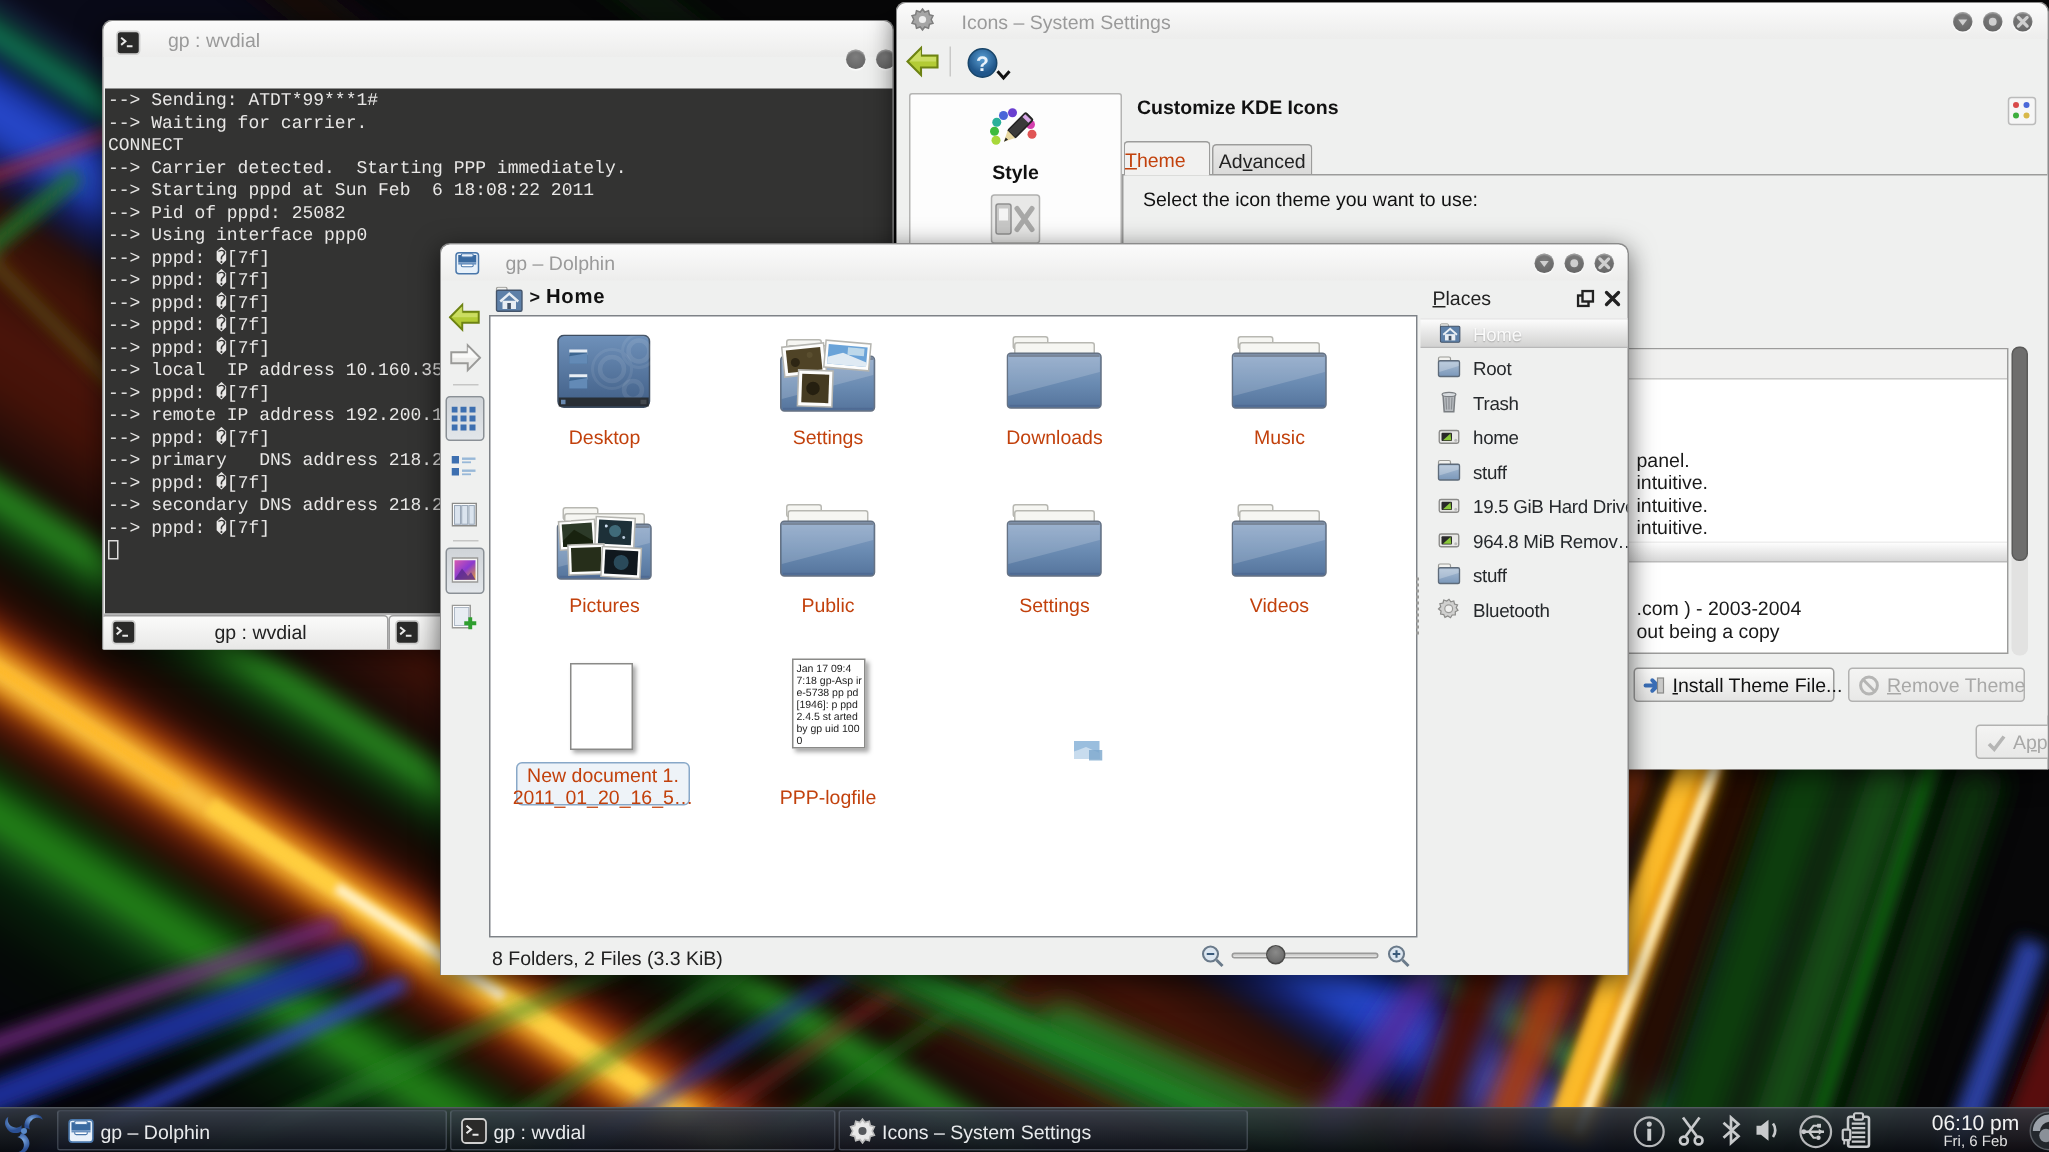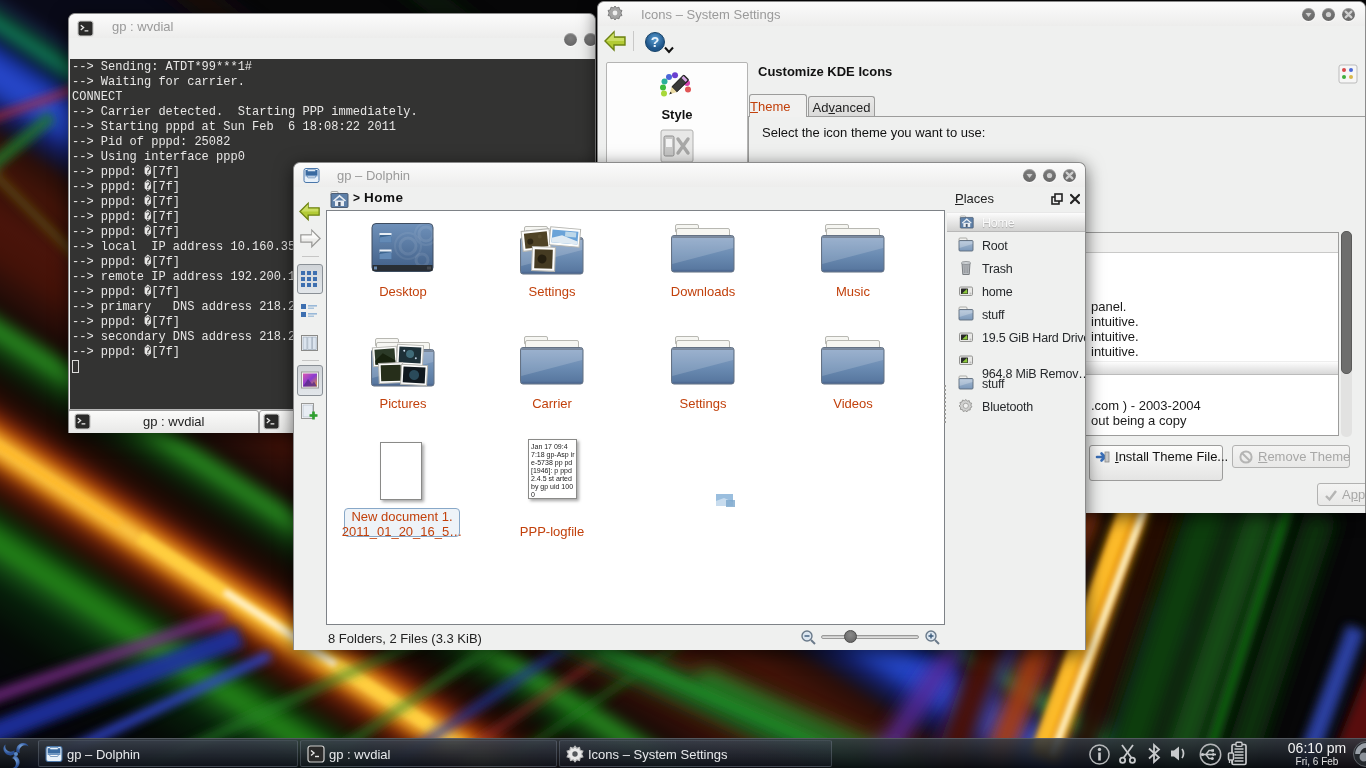--- a/index.html
+++ b/index.html
@@ -270,21 +270,21 @@
     <div style="position:absolute;left:12px;top:115px;width:578px;height:204px;background:#fff;border:1px solid #9c9c9b;">
       <div style="position:absolute;left:0;top:0;width:100%;height:20px;background:#f1f1f0;border-bottom:1px solid #c9c9c8;"></div>
       <div style="position:absolute;left:329px;top:66px;font-size:13px;color:#1a1a1a;line-height:15px;">panel.<br>intuitive.<br>intuitive.<br>intuitive.</div>
       <div style="position:absolute;left:0;top:128px;width:100%;height:14px;background:linear-gradient(#fdfdfd,#d8d8d8);border-top:1px solid #eee;border-bottom:1px solid #bbb;"></div>
       <div style="position:absolute;left:329px;top:165px;font-size:13px;color:#1a1a1a;line-height:15px;">.com ) - 2003-2004<br>out being a copy</div>
     </div>
     <div style="position:absolute;left:592px;top:114px;width:11px;height:206px;background:#e2e2e1;border-radius:5px;">
       <div style="position:absolute;left:0;top:0;width:11px;height:143px;background:#6e6e6d;border:1px solid #5a5a59;border-radius:5px;"></div>
     </div>
 
-    <div style="position:absolute;left:340px;top:328px;width:134px;height:36px;background:linear-gradient(#fdfdfc,#e4e4e3);border:1px solid #9c9c9b;border-radius:3px;font-size:13px;color:#111;">
+    <div style="position:absolute;left:340px;top:328px;width:134px;height:23px;background:linear-gradient(#fdfdfc,#e4e4e3);border:1px solid #9c9c9b;border-radius:3px;font-size:13px;color:#111;">
       <svg style="position:absolute;left:5px;top:3px;" width="16" height="16" viewBox="0 0 16 16">
             <path d="M2 8 L9 8 M6.5 4.5 L10 8 L6.5 11.5" stroke="#3a6fb8" stroke-width="2.6" fill="none" stroke-linecap="round" stroke-linejoin="round"></path>
             <rect x="10" y="3" width="4" height="10" fill="#c9c9c8" stroke="#8a8a89" stroke-width=".8"></rect>
           </svg>
       <span style="position:absolute;left:25px;top:3px;white-space:nowrap;"><span style="text-decoration:underline;">I</span>nstall Theme File...</span>
     </div>
     <div style="position:absolute;left:483px;top:328px;width:118px;height:23px;background:linear-gradient(#f4f4f3,#e8e8e7);border:1px solid #b2b2b1;border-radius:3px;font-size:13px;color:#a8a8a7;text-align:center;">
       <svg style="position:absolute;left:5px;top:3px;" width="16" height="16" viewBox="0 0 16 16">
             <circle cx="8" cy="8" r="5.6" fill="none" stroke="#b5b5b4" stroke-width="2"></circle>
             <path d="M4.2 4.2 L11.8 11.8" stroke="#b5b5b4" stroke-width="2"></path>
@@ -519,21 +519,21 @@
       <g transform="rotate(3 44 42)">
             <rect x="30" y="30" width="26" height="20" fill="#fdfdfc" stroke="#b5b5b0"></rect>
             <rect x="32" y="32" width="22" height="16" fill="#10181e"></rect>
             <circle cx="43" cy="40" r="5" fill="#2a4a5a"></circle>
           </g>
     </svg>
     <div class="flbl" style="left:6px;top:186px;">Pictures</div>
     <svg style="position:absolute;left:193px;top:124px;" width="64" height="50" viewBox="0 0 64 50">
           <use href="#folder64"></use>
         </svg>
-    <div class="flbl" style="left:155px;top:186px;">Carrier</div>
+    <div class="flbl" style="left:155px;top:186px;">Public</div>
     <svg style="position:absolute;left:344px;top:124px;" width="64" height="50" viewBox="0 0 64 50">
           <use href="#folder64"></use>
         </svg>
     <div class="flbl" style="left:306px;top:186px;">Settings</div>
     <svg style="position:absolute;left:494px;top:124px;" width="64" height="50" viewBox="0 0 64 50">
           <use href="#folder64"></use>
         </svg>
     <div class="flbl" style="left:456px;top:186px;">Videos</div>
 
     <div style="position:absolute;left:53px;top:231px;width:42px;height:58px;background:#fff;border:1px solid #8a8a88;box-shadow:2px 2px 3px rgba(0,0,0,.35);"></div>
@@ -598,21 +598,21 @@
           <use href="#folder16"></use>
         </svg>
     <div class="plbl" style="top:121px;">stuff</div>
     <svg class="pic" style="top:142px;" width="16" height="16" viewBox="0 0 16 16">
           <use href="#drive16"></use>
         </svg>
     <div class="plbl" style="top:144px;">19.5 GiB Hard Drive</div>
     <svg class="pic" style="top:165px;" width="16" height="16" viewBox="0 0 16 16">
           <use href="#drive16"></use>
         </svg>
-    <div class="plbl" style="top:167px;margin-top:13px;">964.8 MiB Remov…</div>
+    <div class="plbl" style="top:167px;">964.8 MiB Remov…</div>
     <svg class="pic" style="top:188px;" width="16" height="16" viewBox="0 0 16 16">
           <use href="#folder16"></use>
         </svg>
     <div class="plbl" style="top:190px;">stuff</div>
     <svg class="pic" style="top:211px;" width="16" height="16" viewBox="0 0 16 16">
       <path d="M8 1.5 L9.2 3.2 L11.2 2.6 L11.7 4.7 L13.7 5.2 L12.8 7.1 L14 8.9 L12.2 9.9 L12.2 12 L10.1 12 L9 13.8 L7.2 12.7 L5.3 13.6 L4.5 11.7 L2.4 11.4 L2.7 9.3 L1 8 L2.5 6.5 L1.9 4.5 L4 4 L4.5 2 L6.5 2.7 Z" fill="#d0d0cf" stroke="#8a8a88" stroke-width=".8"></path>
       <circle cx="7.8" cy="7.8" r="2.6" fill="#efefee" stroke="#9a9a98" stroke-width=".8"></circle>
     </svg>
     <div class="plbl" style="top:213px;">Bluetooth</div>
   </div>

